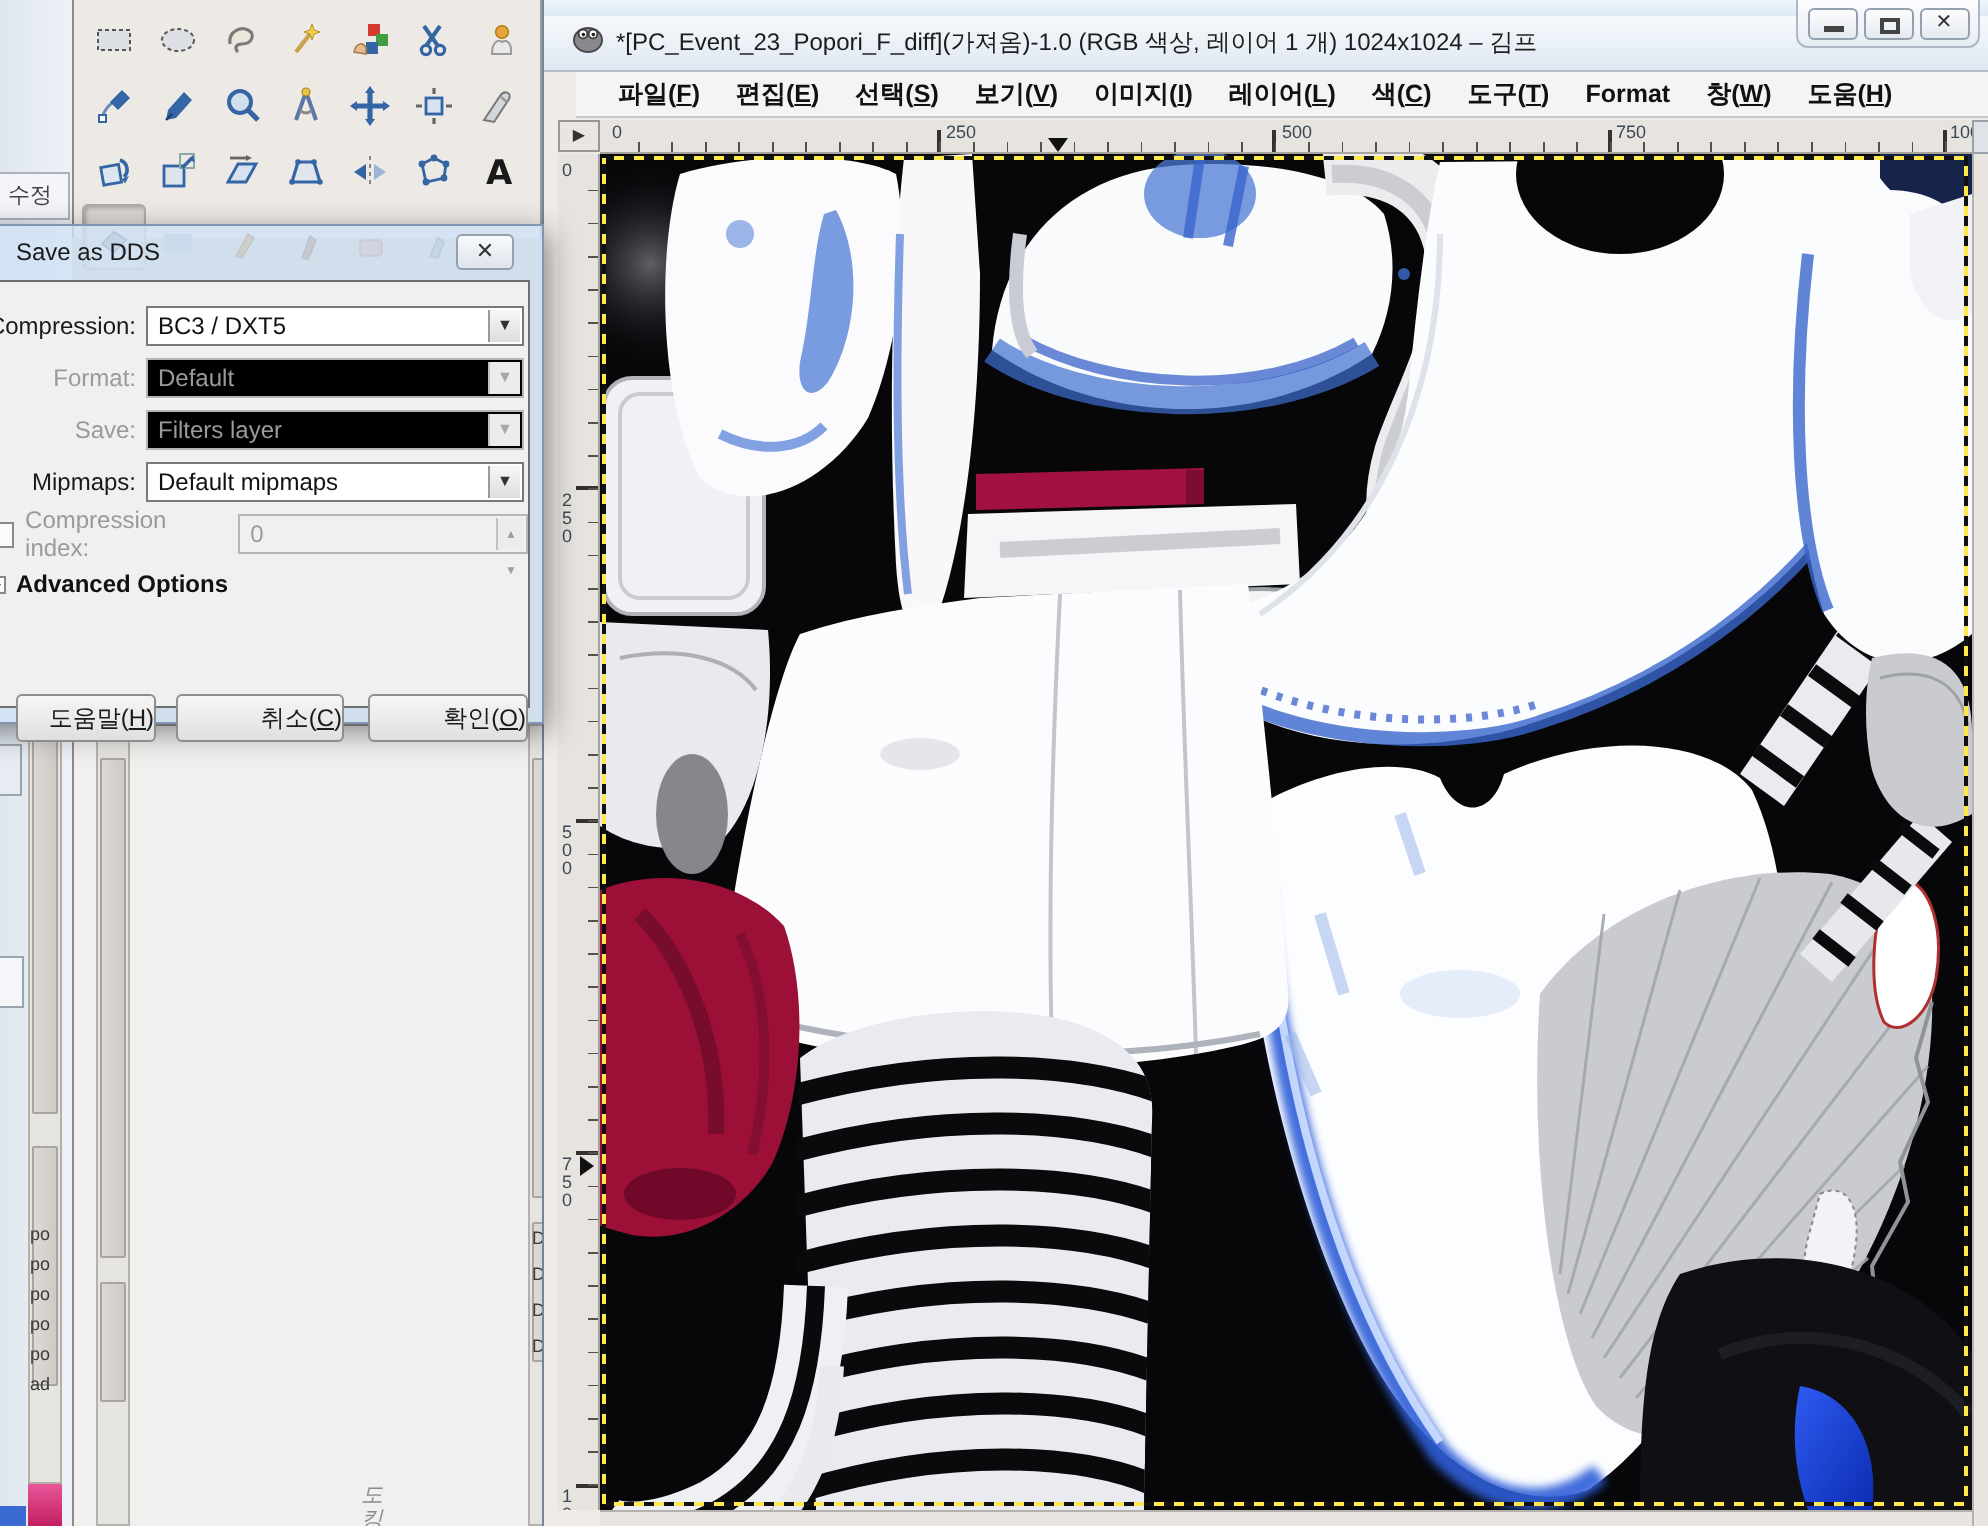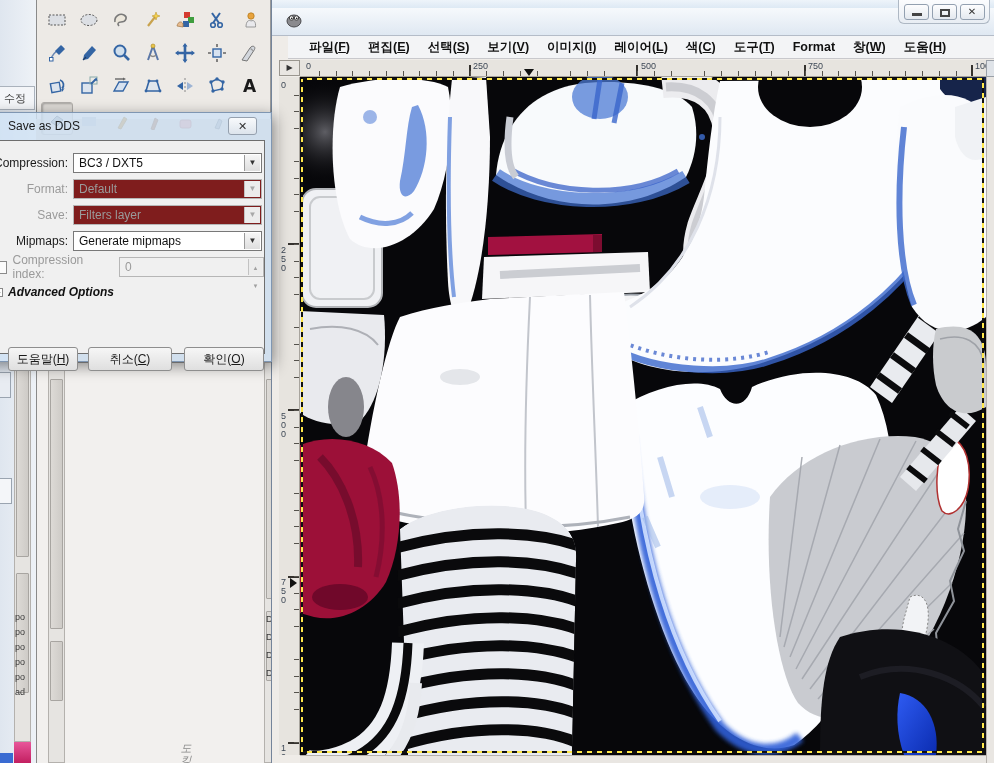--- a/index.html
+++ b/index.html
@@ -39,35 +39,35 @@
   .dds-client { position:absolute; left:0; top:27px; width:279px; height:214px;
     background:#f0f0f0; border:1px solid #6e6e6e; border-left:none; padding-top:12px; }
   .dds-row { display:flex; align-items:center; height:20px; margin:0 0 6px 0; }
   .dds-label { width:82px; text-align:right; font-size:12px; color:#1a1a1a; white-space:nowrap; overflow:hidden; }
   .dds-label.dim, .dim { color:#9a9a9a; }
   .combo { margin-left:5px; width:189px; height:20px; background:#fff; border:1px solid #787878;
     font-size:12px; color:#111; line-height:18px; padding-left:5px; position:relative; }
   .combo .arrowbtn { position:absolute; right:1px; top:1px; bottom:1px; width:16px;
     background:linear-gradient(#f6f6f6,#dedede); border-left:1px solid #9a9a9a;
     font-size:8px; color:#333; text-align:center; line-height:16px; }
-  .combo.disabled { background:#7f1d1d; border-color:#b6b6b6; color:#9a9a9a; }
+  .combo.disabled { background:#000000; border-color:#b6b6b6; color:#9a9a9a; }
   .combo.disabled .arrowbtn { color:#a8a8a8; background:#ececec; border-left-color:#c2c2c2; }
   .spin { margin-left:5px; width:151px; height:20px; background:#f0f0f0; border:1px solid #b6b6b6;
     font-size:12px; color:#9a9a9a; line-height:18px; padding-left:5px; position:relative; }
   .spin .updown { position:absolute; right:1px; top:1px; bottom:1px; width:14px;
     background:#ececec; border-left:1px solid #c2c2c2; font-size:6px; color:#a0a0a0;
     display:flex; flex-direction:column; align-items:center; justify-content:space-around; }
   .chkfrag { width:13px; height:13px; border:1px solid #8a8a8a; background:#fbfbfb; margin-left:8px; }
   .adv-row { display:flex; align-items:center; height:18px; margin-top:4px; }
   .expander { width:9px; height:9px; border:1px solid #888; background:#fff; margin-left:8px;
     font-size:8px; line-height:7px; text-align:center; color:#555; }
-  .adv-label { font-size:12px; font-weight:bold; color:#111; margin-left:5px;font-style:italic; }
+  .adv-label { font-size:12px; font-weight:bold; color:#111; margin-left:5px; }
   .dds-buttons { position:absolute; left:0; top:206px; width:279px; display:flex; }
   .wbtn { height:24px; background:linear-gradient(#f6f6f6,#dfdfdf); border:1px solid #8e8e8e;
-    border-radius:3px; font-size:12px; color:#1a1a1a; text-align:center; line-height:22px; }
+    border-radius:3px; font-size:12px; color:#1a1a1a; text-align:right; line-height:22px; }
   .wbtn.b1 { width:70px; margin-left:22px; }
   .wbtn.b2 { width:84px; margin-left:10px; }
   .wbtn.b3 { width:80px; margin-left:12px; }
 
   
   .dock-bg { position:absolute; left:36px; top:362px; width:249px; height:401px;
     background:#f2f0ee; border-top:1px solid #9a9a9a; border-left:1px solid #8a8a8a; }
   .scrollbar { position:absolute; background:#e6e4e1; border:1px solid #b4b1ad; }
   .sb-thumb { position:absolute; left:1px; right:1px; background:linear-gradient(to right,#dddad6,#cecbc7);
     border:1px solid #a8a5a1; border-radius:1px; }
@@ -421,20 +421,21 @@
     <div class="titlebar">
       <span class="ticon">
         <svg width="16" height="16">
             <ellipse cx="8" cy="9" rx="7" ry="6" fill="#8a8a8e" stroke="#4a4a4e"></ellipse>
             <circle cx="5.5" cy="6" r="2.2" fill="#fff" stroke="#444"></circle>
             <circle cx="10.5" cy="6" r="2.2" fill="#fff" stroke="#444"></circle>
             <circle cx="5.7" cy="6.3" r="0.9" fill="#222"></circle>
             <circle cx="10.7" cy="6.3" r="0.9" fill="#222"></circle>
           </svg>
       </span>
+      <span class="title-text">*[PC_Event_23_Popori_F_diff](가져옴)-1.0 (RGB 색상, 레이어 1 개) 1024x1024 – 김프</span>
     </div>
     <div class="winbtns">
       <div class="wb">
           <span class="minbar"></span>
         </div>
       <div class="wb">
           <span class="maxbox"></span>
         </div>
       <div class="wb"><span>✕</span></div>
     </div>
@@ -645,21 +646,21 @@
       <div class="dds-row">
         <span class="dds-label dim">Save:</span>
         <div class="combo disabled">
           <span>Filters layer</span>
           <span class="arrowbtn">▼</span>
         </div>
       </div>
       <div class="dds-row">
         <span class="dds-label">Mipmaps:</span>
         <div class="combo">
-          <span>Generate mipmaps</span>
+          <span>Default mipmaps</span>
           <span class="arrowbtn">▼</span>
         </div>
       </div>
       <div class="dds-row">
         <span class="chkfrag"></span>
         <span class="dim" style="font-size:12px; margin-left:6px;">Compression index:</span>
         <div class="spin">
           <span>0</span>
           <span class="updown">
               <span>▲</span>

